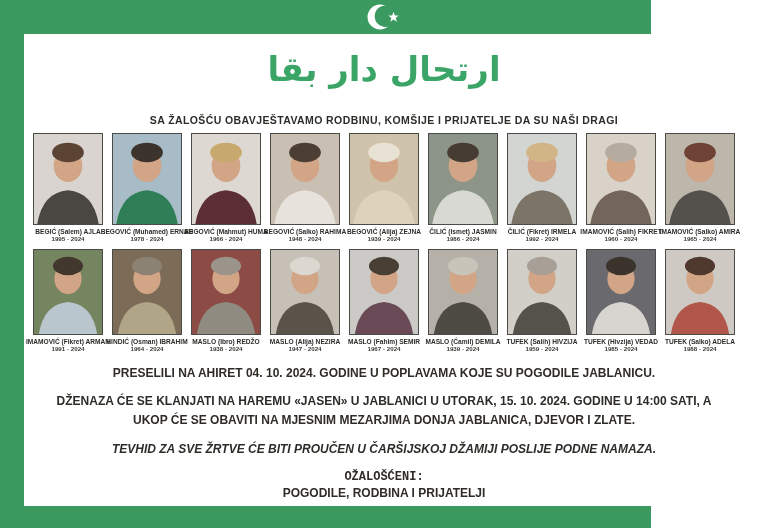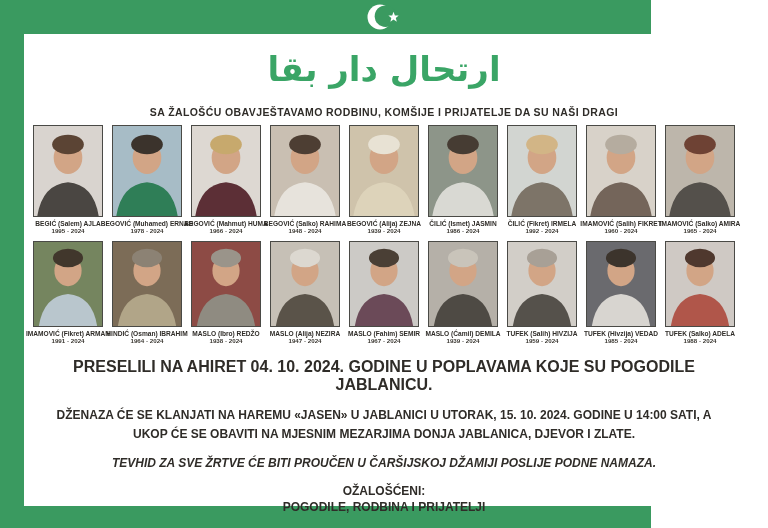--- a/index.html
+++ b/index.html
@@ -21,21 +21,21 @@
     background:#ffffff;
     display:flex;flex-direction:column;align-items:center;
   }
   .arabic{
     margin-top:8px;height:54px;line-height:54px;
     font-size:34px;font-weight:bold;color:#3aa566;
     text-align:center;direction:rtl;
     font-family:"DejaVu Sans",sans-serif;
   }
   .intro{
-    margin-top:10px;
+    margin-top:18px;
     font-size:10.5px;font-weight:bold;letter-spacing:.4px;
     color:#2f2c28;text-align:center;
   }
   .grid{
     display:flex;justify-content:center;align-items:flex-start;
     width:714px;margin-top:7px;
   }
   .person{
     width:79px;display:flex;flex-direction:column;align-items:center;
   }
@@ -48,24 +48,24 @@
   .pname{
     margin-top:3px;font-size:6.6px;font-weight:bold;color:#2f2c28;
     text-align:center;white-space:nowrap;
   }
   .pyears{
     font-size:6.2px;font-weight:bold;color:#3c3933;text-align:center;
   }
   .announce{
     width:690px;text-align:center;color:#2f2c28;font-weight:bold;
   }
-  .p1{margin:14px 0 0 0;font-size:16px;}
+  .p1{margin:14px 0 0 0;font-size:12px;}
   .p2{margin:12px 0 0 0;font-size:12px;line-height:1.55;text-align:center;}
   .p3{margin:13px 0 0 0;font-size:12px;font-style:italic;}
-  .mlabel{margin:14px 0 0 0;font-size:12px;}
+  .mlabel{margin:14px 0 0 0;font-size:12px;font-family:Liberation Mono, monospace;}
   .mlist{margin:2px 0 0 0;font-size:12px;}
 </style>
 </head>
 <body>
 
 <div class="page">
 
   <div class="top-band">
     <svg width="44" height="30" viewBox="0 0 44 30">
       <circle cx="18" cy="15" r="12.5" fill="#ffffff"></circle>

